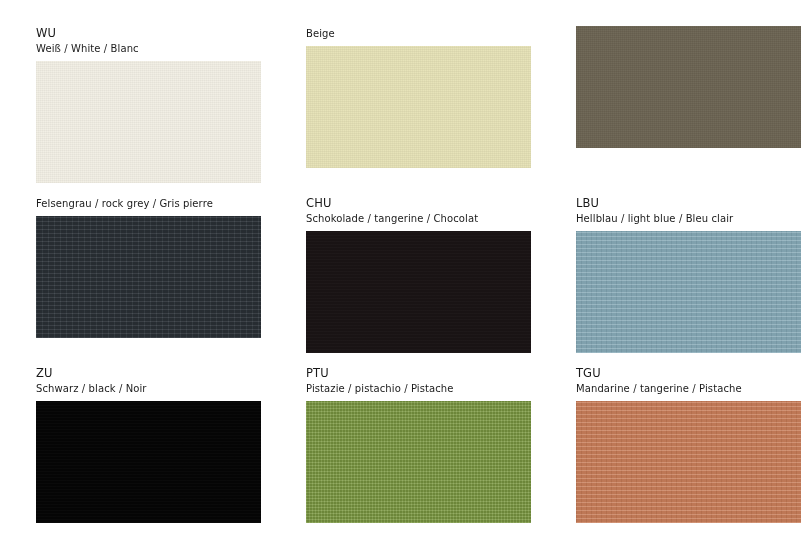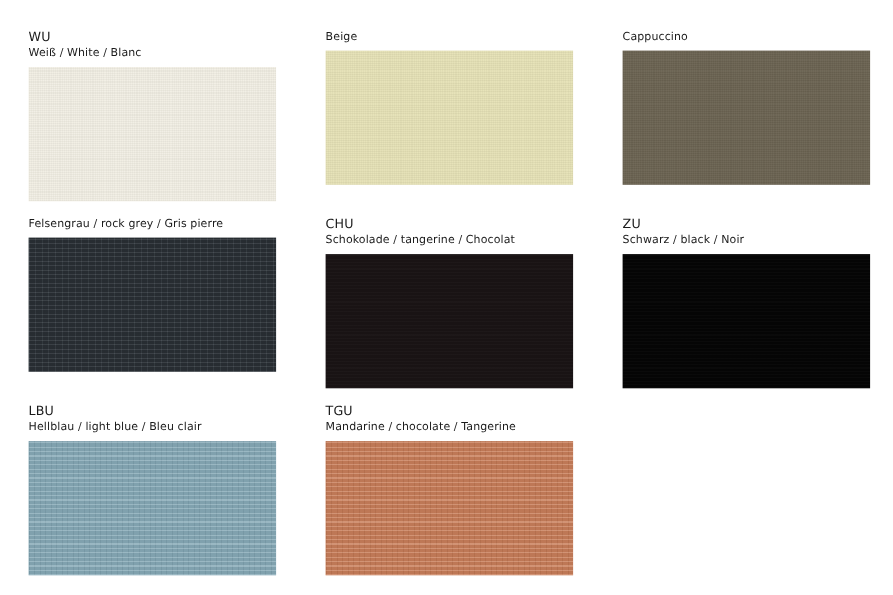--- a/index.html
+++ b/index.html
@@ -12,21 +12,21 @@
     background: #ffffff;
     font-family: "DejaVu Sans", "Liberation Sans", sans-serif;
     overflow: hidden;
   }
 
   #swatch-grid {
     position: relative;
     width: 812px;
     height: 541px;
     box-sizing: border-box;
-    padding: 26px 26px 0 26px;
+    padding: 26px 26px 0 36px;
     display: grid;
     grid-template-columns: 225px 225px 225px;
     grid-template-rows: 170px 170px 170px;
     column-gap: 45px;
     row-gap: 0px;
   }
 
   .swatch-cell {
     width: 225px;
     height: 170px;
@@ -127,52 +127,58 @@
         <div class="tex tex-fine"></div>
       </div>
     </div>
     <div class="swatch-cell">
       <div class="swatch-name">Beige</div>
       <div class="swatch-chip" style="background-color: rgb(229, 225, 182);">
         <div class="tex tex-fine"></div>
       </div>
     </div>
     <div class="swatch-cell">
-      <div class="swatch-name">Cappuccino</div>
       <div class="swatch-chip" style="background-color: rgb(107, 99, 82);">
         <div class="tex tex-fine"></div>
       </div>
     </div>
     <div class="swatch-cell">
       <div class="swatch-name">Felsengrau / rock grey / Gris pierre</div>
       <div class="swatch-chip" style="background-color: rgb(46, 53, 59);">
         <div class="tex tex-brick"></div>
       </div>
     </div>
     <div class="swatch-cell">
       <div class="swatch-code">CHU</div>
       <div class="swatch-name">Schokolade / tangerine / Chocolat</div>
       <div class="swatch-chip" style="background-color: rgb(25, 19, 20);">
         <div class="tex tex-flat"></div>
       </div>
     </div>
     <div class="swatch-cell">
+      <div class="swatch-code">LBU</div>
+      <div class="swatch-name">Hellblau / light blue / Bleu clair</div>
+      <div class="swatch-chip" style="background-color: rgb(131, 167, 181);">
+        <div class="tex tex-rib"></div>
+      </div>
+    </div>
+    <div class="swatch-cell">
       <div class="swatch-code">ZU</div>
       <div class="swatch-name">Schwarz / black / Noir</div>
       <div class="swatch-chip" style="background-color: rgb(5, 5, 5);">
         <div class="tex tex-flat"></div>
       </div>
     </div>
     <div class="swatch-cell">
-      <div class="swatch-code">LBU</div>
-      <div class="swatch-name">Hellblau / light blue / Bleu clair</div>
-      <div class="swatch-chip" style="background-color: rgb(131, 167, 181);">
-        <div class="tex tex-rib"></div>
+      <div class="swatch-code">PTU</div>
+      <div class="swatch-name">Pistazie / pistachio / Pistache</div>
+      <div class="swatch-chip" style="background-color: rgb(125, 155, 66);">
+        <div class="tex tex-cross"></div>
       </div>
     </div>
     <div class="swatch-cell">
       <div class="swatch-code">TGU</div>
-      <div class="swatch-name">Mandarine / chocolate / Tangerine</div>
+      <div class="swatch-name">Mandarine / tangerine / Pistache</div>
       <div class="swatch-chip" style="background-color: rgb(199, 122, 85);">
         <div class="tex tex-rib"></div>
       </div>
     </div>
   </div>
 
 </body></html>

